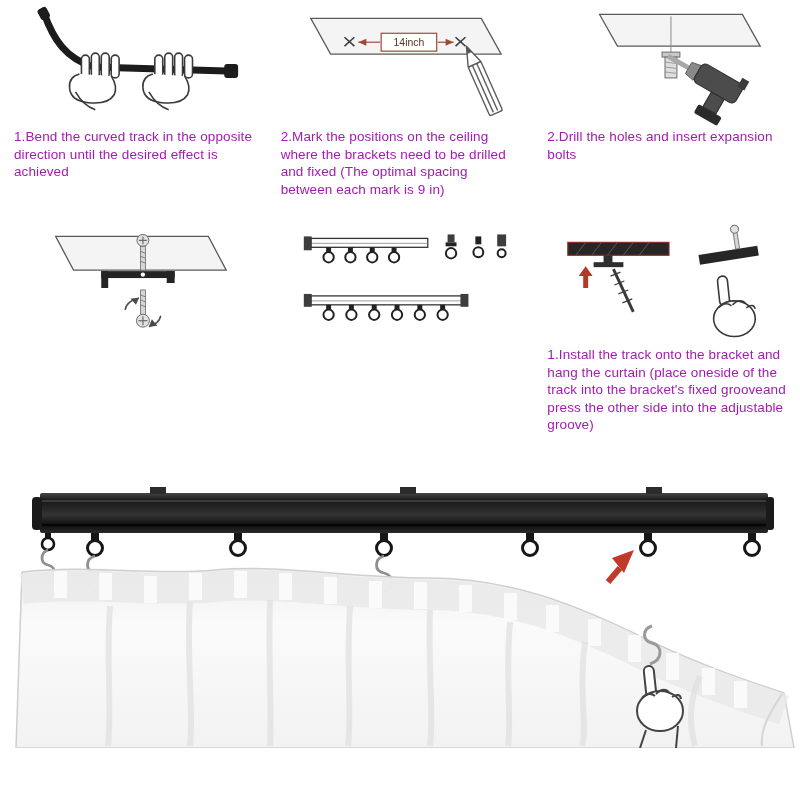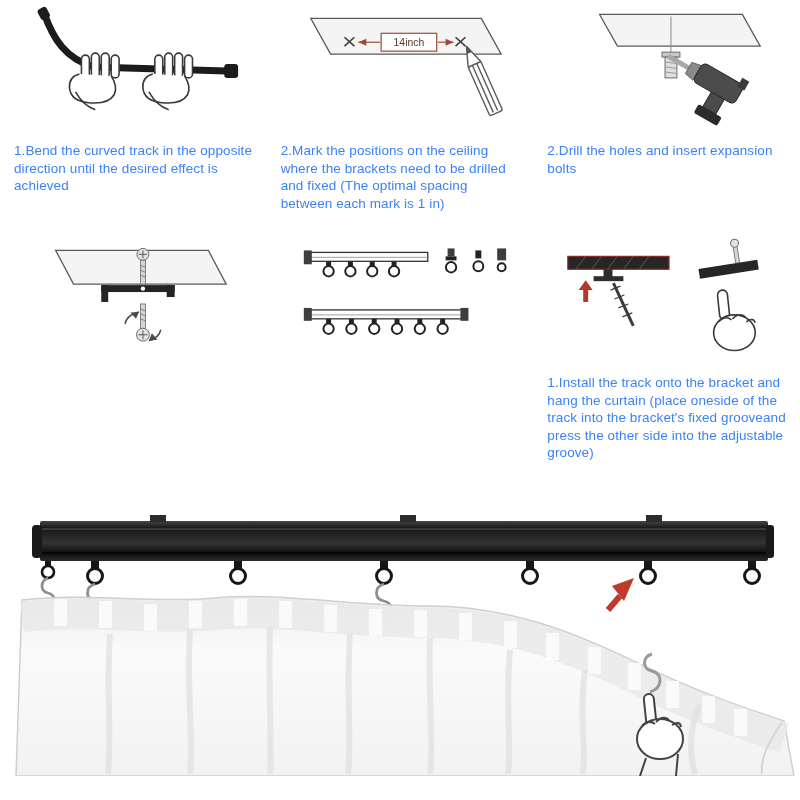--- a/index.html
+++ b/index.html
@@ -11,23 +11,23 @@
     column-gap:28px;
     row-gap:26px;
     padding:6px 14px 0 14px;
   }
   .step { display:flex; flex-direction:column; }
   .step .illus { height:122px; display:flex; align-items:center; justify-content:center; }
   .step svg { display:block; }
   .step figcaption {
     font-size:13.5px;
     line-height:1.3;
-    color:#3b82f6;
+    color:#a21caf;
     letter-spacing:.1px;
-    margin-top:14px;
+    margin-top:0;
   }
   .hero { margin-top:44px; }
   .hero svg { display:block; }
 </style>
 </head>
 <body>
 
 <div class="page">
 
   <section class="steps-grid">
@@ -83,21 +83,21 @@
           </g>
           <g transform="rotate(-24 187 40)" fill="#ffffff" stroke="#5a5a5a" stroke-width="1.4" stroke-linejoin="round">
             <rect x="180" y="60" width="14" height="54" rx="2"></rect>
             <polygon points="187,40 180,60 194,60"></polygon>
             <polygon points="187,40 184.4,47.5 189.6,47.5" fill="#555555" stroke="none"></polygon>
             <line x1="184.6" y1="60" x2="184.6" y2="112"></line>
             <line x1="189.4" y1="60" x2="189.4" y2="112"></line>
           </g>
         </svg>
       </div>
-      <figcaption>2.Mark the positions on the ceiling where the brackets need to be drilled and fixed (The optimal spacing between each mark is 1 in)</figcaption>
+      <figcaption>2.Mark the positions on the ceiling where the brackets need to be drilled and fixed (The optimal spacing between each mark is 9 in)</figcaption>
     </figure>
 
     <figure class="step">
       <div class="illus">
         <svg viewBox="0 0 240 122" width="238" height="122">
           <polygon points="52,8 196,8 214,40 70,40" fill="#f4f4f4" stroke="#5a5a5a" stroke-width="1.3"></polygon>
           <g>
             <line x1="124" y1="10" x2="124" y2="46" stroke="#8a8a8a" stroke-width="1"></line>
             <rect x="115" y="46" width="18" height="5" fill="#c9c9c9" stroke="#6a6a6a" stroke-width="1"></rect>
             <rect x="118" y="51" width="12" height="21" fill="#dedede" stroke="#6a6a6a" stroke-width="1"></rect>

